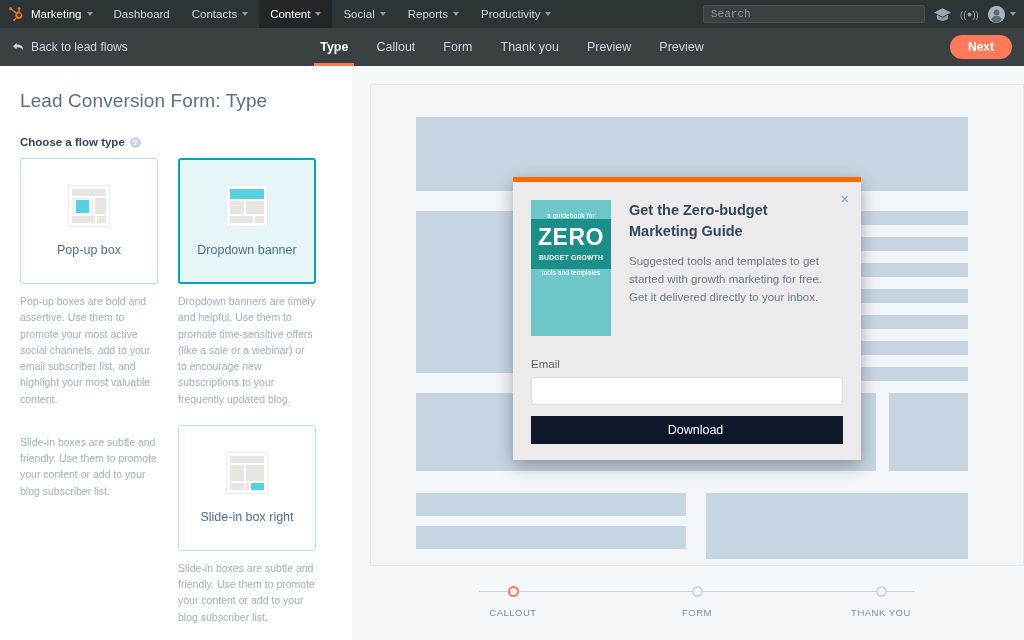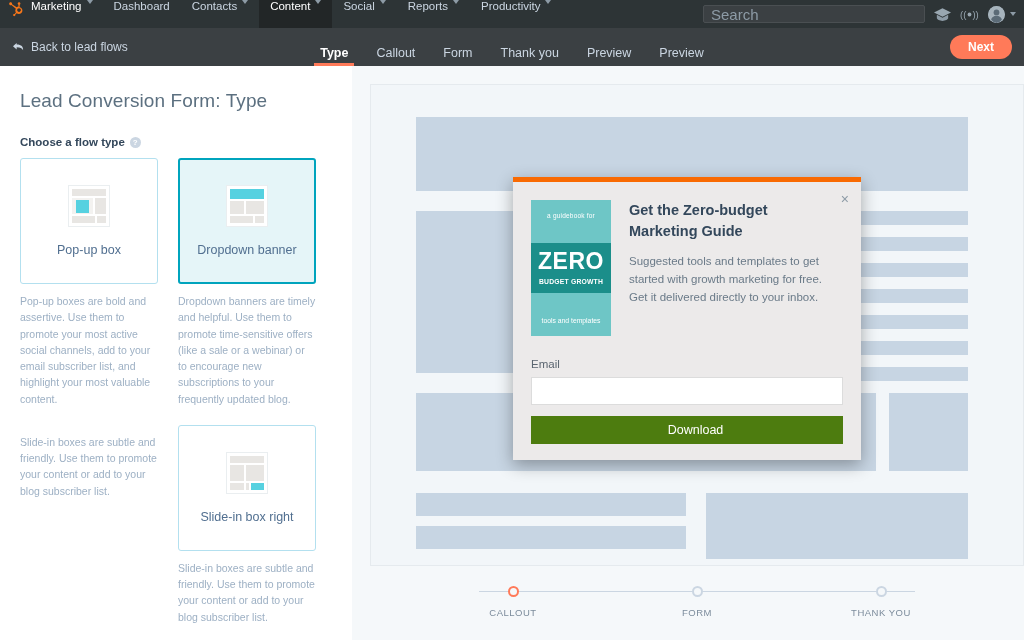--- a/index.html
+++ b/index.html
@@ -12,40 +12,40 @@
   }
 
   
   .topnav {
     height: 28px; background: #2d3436; display: flex; align-items: center;
     padding: 0 8px; position: relative;
   }
   .hs-logo { width: 18px; height: 18px; margin-right: 5px; flex: none; display:block; }
   .topnav-item {
     color: #cbd6e2; font-size: 11.5px; padding: 0 11px; height: 28px;
-    display: flex; white-space: nowrap; cursor: pointer;
+    display: flex; align-items: center; white-space: nowrap; cursor: pointer;
   }
   .topnav-item.brand { padding-left: 0; padding-right: 10px; color: #ffffff; }
   .topnav-item.active { background: #222627; color: #ffffff; }
   .caret-d {
     display: inline-block; margin-left: 5px; width: 0; height: 0;
     border-left: 3.5px solid transparent; border-right: 3.5px solid transparent;
     border-top: 4px solid #8d9ba6;
   }
   .topnav-right {
     position: absolute; right: 8px; top: 0; height: 28px;
     display: flex; align-items: center; gap: 9px;
   }
   .search-box {
     width: 222px; height: 18px; background: #3b4043; border: 1px solid #4a4f52;
     border-radius: 2px; display: flex; align-items: center; padding: 0 7px;
   }
   .search-box input {
     background: transparent; border: 0; outline: none; color: #cbd6e2;
-    font-size: 15px; font-family: Liberation Sans, sans-serif; width: 100%;
+    font-size: 11px; font-family: Liberation Mono, monospace; width: 100%;
   }
   .search-box input::placeholder { color: #8d9ba6; }
   .topicon { display: flex; align-items: center; cursor: pointer; }
   .avatar {
     width: 17px; height: 17px; border-radius: 50%; background: #99a7b1;
     display: flex; align-items: flex-end; justify-content: center; overflow: hidden;
   }
 
   
   .subnav {
@@ -56,21 +56,21 @@
     color: #cbd6e2; font-size: 12px; display: flex; align-items: center;
     gap: 6px; cursor: pointer;
   }
   .tabs {
     position: absolute; left: 0; right: 0; top: 0; height: 38px;
     display: flex; align-items: stretch; justify-content: center; gap: 0;
     pointer-events: none;
   }
   .tab {
     pointer-events: auto; color: #cbd6e2; font-size: 12.5px; padding: 6px 14px;
-    display: flex; align-items: flex-end; cursor: pointer; position: relative;
+    display: flex; align-items: center; cursor: pointer; position: relative;
   }
   .tab.active { color: #ffffff; font-weight: bold; }
   .tab.active::after {
     content: ""; position: absolute; left: 8px; right: 8px; bottom: 0;
     height: 3px; background: #ff7a59;
   }
   .next-btn {
     position: absolute; right: 12px; top: 7px; height: 24px; min-width: 62px;
     background: #ff7a59; color: #fff; border: 0; border-radius: 12px;
     font-size: 12px; font-weight: bold; cursor: pointer;
@@ -137,21 +137,21 @@
   }
   .modal-topbar { height: 5px; background: #f96a02; }
   .modal-body { display: flex; padding: 18px 18px 0 18px; gap: 18px; position: relative; }
   .close-x {
     position: absolute; right: 12px; top: 10px; font-size: 14px; color: #8d9ba6;
     cursor: pointer; line-height: 1;
   }
   .ebook {
     width: 80px; height: 136px; flex: none; background: #6ec6c6;
     display: flex; flex-direction: column; align-items: center;
-    justify-content: space-between; padding: 12px 0; text-align: center;
+    padding: 12px 0; text-align: center;
   }
   .eb-top { font-size: 6.5px; color: #ffffff; letter-spacing: .2px; }
   .eb-mid {
     width: 100%; background: #1b8e8a; padding: 7px 0 8px 0;
   }
   .eb-zero { font-size: 23px; font-weight: bold; color: #ffffff; letter-spacing: .5px; line-height: 1; }
   .eb-sub { font-size: 6.8px; font-weight: bold; color: #ffffff; margin-top: 5px; letter-spacing: .2px; }
   .eb-bot { font-size: 6.8px; color: #ffffff; }
   .modal-head {
     font-size: 14.5px; font-weight: bold; color: #33475b; line-height: 1.45;
@@ -159,21 +159,21 @@
   }
   .modal-desc { font-size: 11.5px; color: #6a7a88; line-height: 1.55; margin-top: 11px; }
   .modal-form { padding: 22px 18px 16px 18px; }
   .field-label { font-size: 11.5px; color: #5a6570; margin-bottom: 7px; }
   .field-input {
     width: 100%; height: 28px; background: #ffffff; border: 1px solid #dcdcdc;
     outline: none; font-family: "Liberation Sans", sans-serif; font-size: 12px;
     padding: 0 7px; color: #33475b;
   }
   .download-btn {
-    width: 100%; height: 28px; margin-top: 11px; background: #4d7c0f; border: 0;
+    width: 100%; height: 28px; margin-top: 11px; background: #0f172a; border: 0;
     color: #ffffff; font-size: 12.5px; cursor: pointer;
     font-family: "Liberation Sans", sans-serif;
     padding-left: 17px;
   }
 
   
   .stepper {
     position: absolute; left: 18px; right: 0; top: 512px; height: 56px;
     display: flex; align-items: flex-start; justify-content: center;
   }

